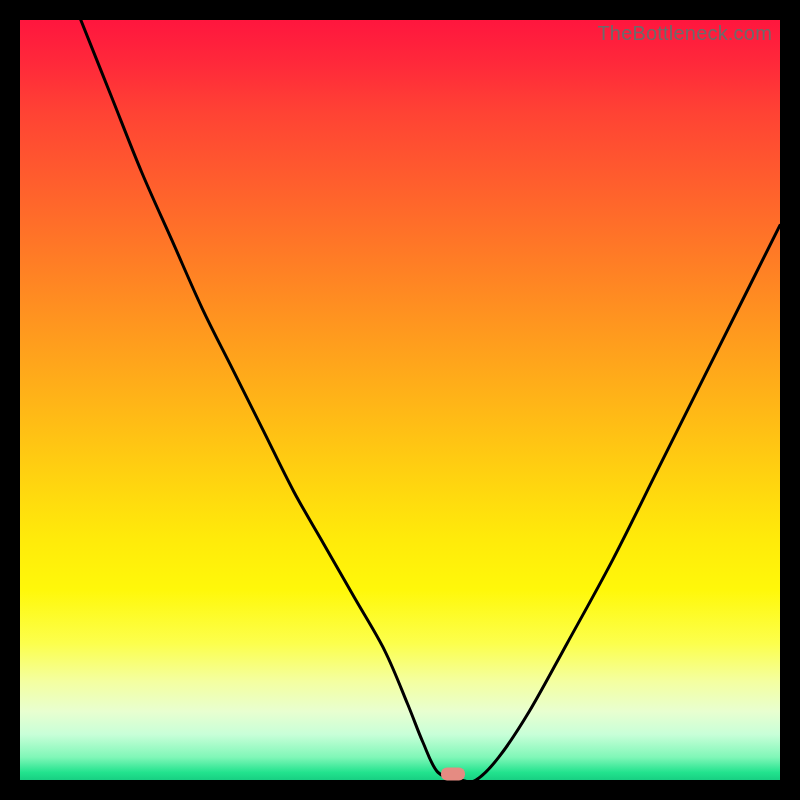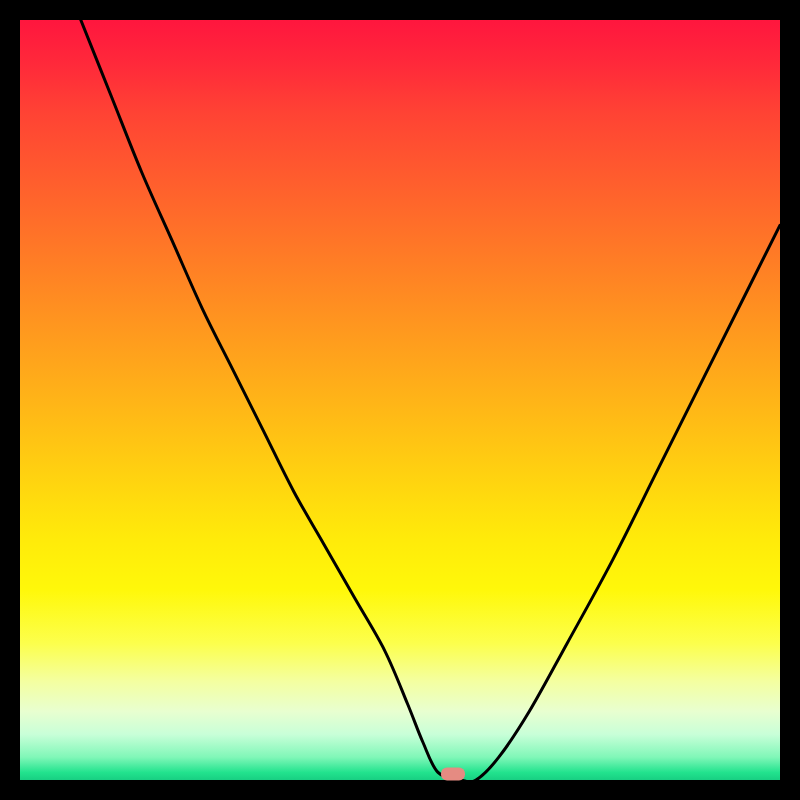--- a/index.html
+++ b/index.html
@@ -71,20 +71,21 @@
     transform: translate(-50%, -50%);
     pointer-events: none;
   }
 </style>
 </head>
 <body>
 
 <div class="frame">
   <div class="plot-area">
 
+    <div class="watermark">TheBottleneck.com</div>
 
     <svg class="curve" viewBox="0 0 760 760" preserveAspectRatio="none">
       <path d="M 60.800000000000004 0 C 65.86666666666667 12.666666666666666, 81.06666666666666 50.66666666666667, 91.2 76 C 101.33333333333334 101.33333333333333, 111.46666666666667 127.93333333333334, 121.60000000000001 152 C 131.73333333333335 176.06666666666666, 141.86666666666667 197.59999999999997, 152 220.39999999999998 C 162.13333333333333 243.2, 172.26666666666668 267.26666666666665, 182.4 288.8 C 192.53333333333333 310.33333333333337, 202.66666666666669 329.3333333333333, 212.8 349.59999999999997 C 222.93333333333334 369.8666666666666, 233.0666666666667 390.1333333333333, 243.20000000000002 410.4 C 253.33333333333334 430.66666666666663, 263.46666666666664 452.2, 273.59999999999997 471.2 C 283.7333333333333 490.2, 293.8666666666667 506.66666666666663, 304 524.4 C 314.1333333333333 542.1333333333333, 324.26666666666665 559.8666666666667, 334.4 577.6 C 344.5333333333333 595.3333333333334, 355.93333333333334 613.0666666666666, 364.8 630.8 C 373.6666666666667 648.5333333333333, 381.2666666666667 668.8, 387.6 684 C 393.93333333333334 699.2, 397.73333333333335 710.6, 402.8 722 C 407.8666666666667 733.4, 411.66666666666674 746.0666666666666, 418.00000000000006 752.4 C 424.33333333333337 758.7333333333333, 434.46666666666664 758.7333333333333, 440.79999999999995 760 C 447.13333333333327 761.2666666666667, 449.66666666666663 763.8, 456 760 C 462.33333333333337 756.2, 469.93333333333334 748.6, 478.8 737.2 C 487.6666666666667 725.8000000000001, 497.80000000000007 710.6, 509.20000000000005 691.6 C 520.6 672.6, 533.2666666666667 648.5333333333334, 547.1999999999999 623.2 C 561.1333333333332 597.8666666666667, 577.6 568.7333333333333, 592.8000000000001 539.6 C 608.0000000000001 510.4666666666667, 623.2 478.80000000000007, 638.4 448.40000000000003 C 653.5999999999999 418, 668.8 387.6, 684 357.2 C 699.2 326.79999999999995, 716.9333333333334 291.3333333333333, 729.6 266 C 742.2666666666667 240.66666666666669, 754.9333333333334 215.33333333333337, 760 205.20000000000005" fill="none" stroke="#000" stroke-width="3" stroke-linecap="round" stroke-linejoin="round"></path>
     </svg>
 
     <div class="marker" style="left: 433.2px; top: 753.92px; background: rgb(229, 139, 130);"></div>
 
   </div>
 </div>
 

